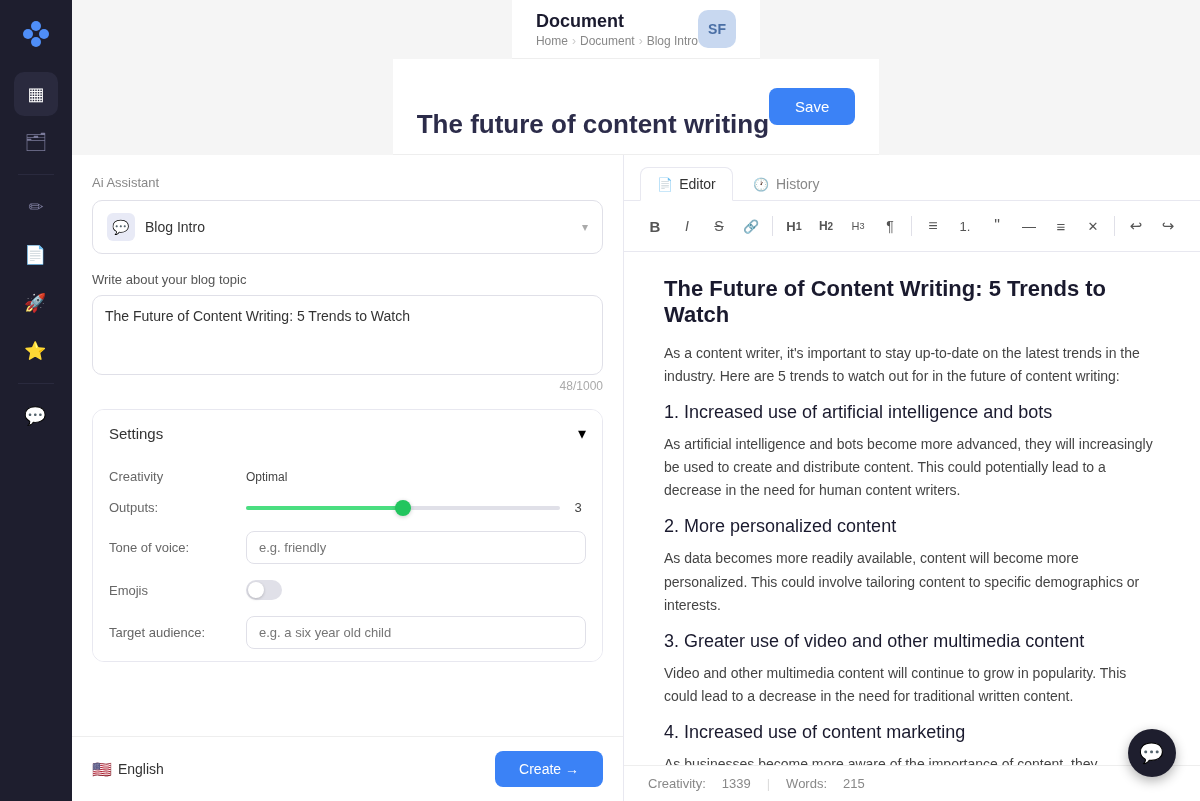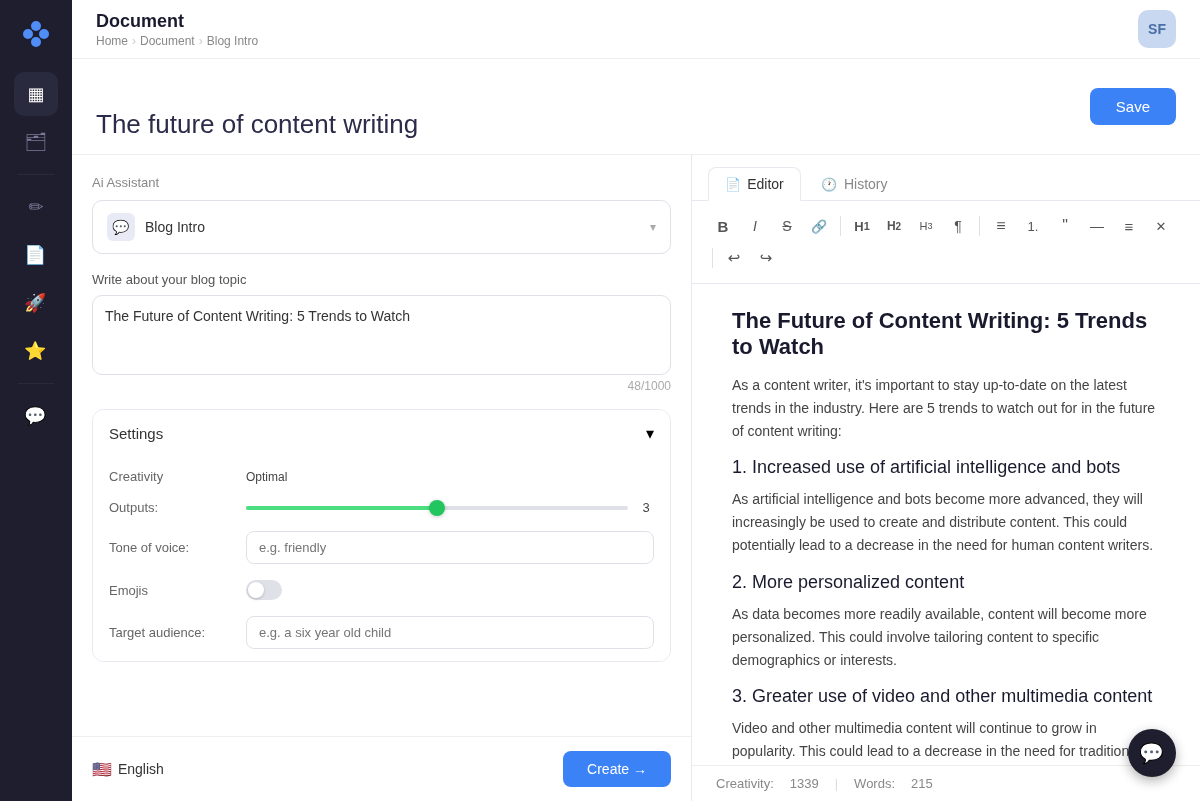--- a/index.html
+++ b/index.html
@@ -39,20 +39,21 @@
     }
     .sidebar-item.active { background: #2a2a3e; color: #fff; }
     .sidebar-divider { width: 36px; height: 1px; background: #2a2a3e; margin: 6px 0; }
 
     
     .main {
       flex: 1;
       display: flex;
       flex-direction: column;
       overflow: hidden;
+      align-items: center;
     }
 
     
     .header {
       background: #fff;
       padding: 10px 24px;
       border-bottom: 1px solid #eee;
       display: flex;
       align-items: center;
       justify-content: space-between;
@@ -93,21 +94,21 @@
       background: #fff;
       padding: 14px 24px 14px 24px;
       display: flex;
       align-items: center;
       justify-content: space-between;
       border-bottom: 1px solid #eee;
       flex-shrink: 0;
     }
     .page-title {
       font-size: 26px;
-      font-weight: 400;
+      font-weight: 700;
       color: #2c2c4a;
       margin-top: 36px;
     }
     .save-btn {
       background: #3b82f6;
       color: #fff;
       border: none;
       border-radius: 8px;
       padding: 10px 26px;
       font-size: 15px;
@@ -467,21 +468,21 @@
     <div class="avatar-btn">SF</div>
   </div>
 
   <div class="page-title-bar">
     <h1 class="page-title">The future of content writing</h1>
     <button class="save-btn">Save</button>
   </div>
 
   <div class="content-area">
 
-    <div style="width:620px;flex-shrink:0;background:#fff;border-right:1px solid #e8e8f0;display:flex;flex-direction:column;overflow:hidden;">
+    <div style="width:552px;flex-shrink:0;background:#fff;border-right:1px solid #e8e8f0;display:flex;flex-direction:column;overflow:hidden;">
       <div class="left-panel-inner">
         <div class="ai-assistant-label">Ai Assistant</div>
 
         <div class="template-selector">
           <div class="template-selector-left">
             <div class="template-icon">
               <span>💬</span>
             </div>
             <span class="template-name">Blog Intro</span>
           </div>

